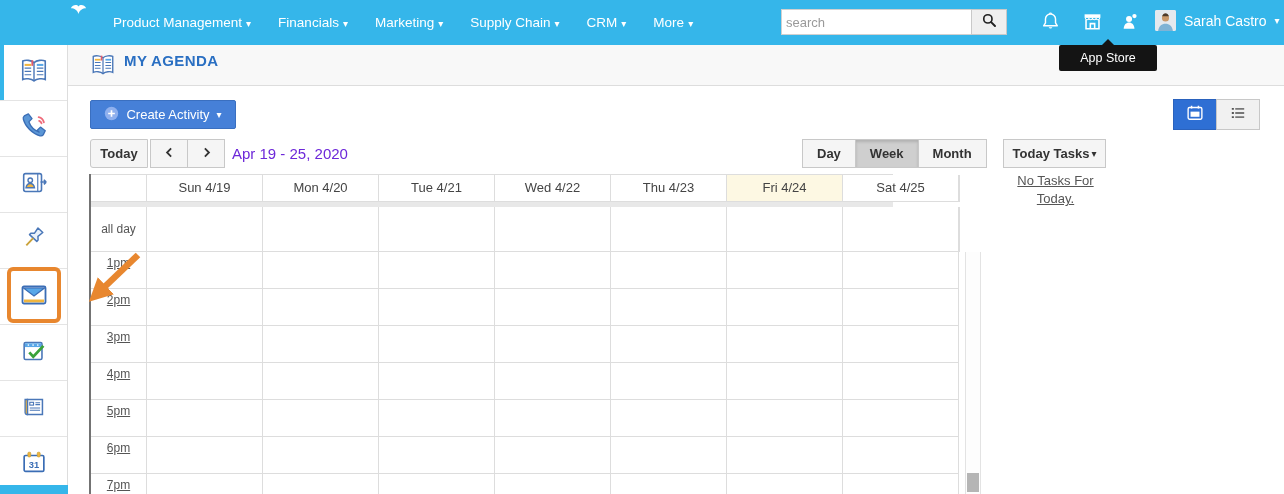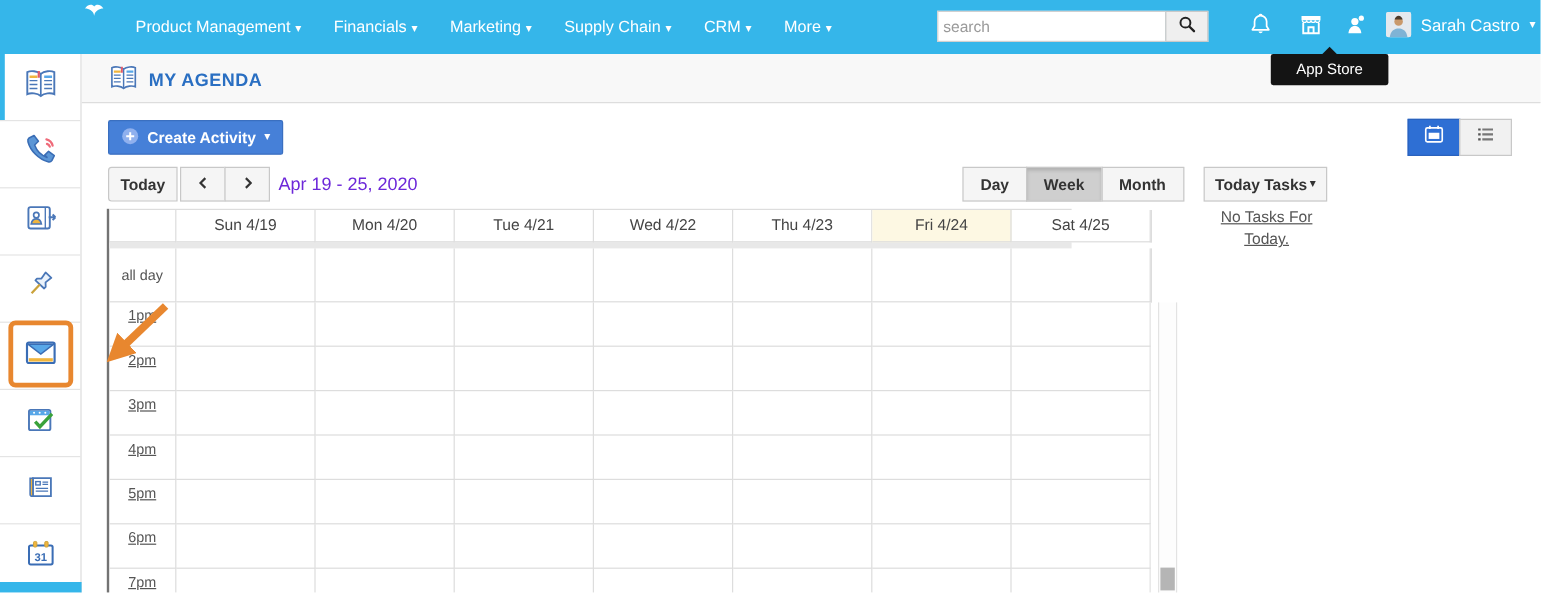--- a/index.html
+++ b/index.html
@@ -28,35 +28,35 @@
 
   
   .tooltip{position:absolute;left:1043px;top:45px;width:98px;height:26px;background:#141414;color:#fff;
     font-size:12.5px;text-align:center;line-height:26px;z-index:30;border-radius:2px;margin-left:16px;}
   .tooltip:before{content:"";position:absolute;top:-6px;left:43px;border-left:6px solid transparent;
     border-right:6px solid transparent;border-bottom:6px solid #141414;}
 
   
   .header-strip{position:absolute;left:68px;top:45px;right:0;height:40px;background:#f8f8f8;
     border-bottom:1px solid #ddd;z-index:5;}
-  .page-title-wrap{position:absolute;left:22px;top:7px;display:flex;align-items:center;gap:8px;}
+  .page-title-wrap{position:absolute;left:22px;top:7px;display:flex;gap:8px;}
   .page-title{color:#2a6fc2;font-size:15px;font-weight:bold;letter-spacing:.4px;}
 
   
   .sidebar{position:absolute;left:0;top:45px;bottom:0;width:68px;background:#fff;
     border-right:1px solid #ddd;box-sizing:border-box;z-index:6;}
   .side-item{height:55px;display:flex;align-items:center;justify-content:center;
     border-bottom:1px solid #e4e4e4;position:relative;cursor:pointer;}
   .side-item .active-bar{position:absolute;left:0;top:0;bottom:0;width:4px;background:#35b6ea;}
   .sidebar-bottom-strip{position:absolute;left:0;bottom:0;width:68px;height:9px;background:#35b6ea;}
 
   
   .content{position:absolute;left:68px;top:86px;right:0;bottom:0;background:#fff;}
   .create-btn{position:absolute;left:22px;top:14px;width:146px;height:29px;background:#4680d8;
-    border:1px solid #3a6fc0;color:#fff;font-size:13px;font-weight:bold;display:flex;align-items:center;
+    border:1px solid #3a6fc0;color:#fff;font-size:13px;font-weight:normal;display:flex;align-items:center;
     justify-content:center;gap:7px;cursor:pointer;border-radius:2px;box-sizing:border-box;}
   .create-btn .caret{font-size:10px;}
   .gbtn{background:#f5f5f5;border:1px solid #c8c8c8;color:#333;font-size:13px;font-weight:bold;
     height:29px;box-sizing:border-box;display:inline-flex;align-items:center;justify-content:center;
     cursor:pointer;}
   .today-btn{position:absolute;left:22px;top:53px;width:58px;border-radius:3px 0 0 3px;}
   .chev-group{position:absolute;left:82px;top:53px;display:flex;}
   .chev-btn{width:38px;}
   .chev-btn+.chev-btn{margin-left:-1px;}
   .date-label{position:absolute;left:164px;top:59px;font-size:15px;color:#6d28d9;}

